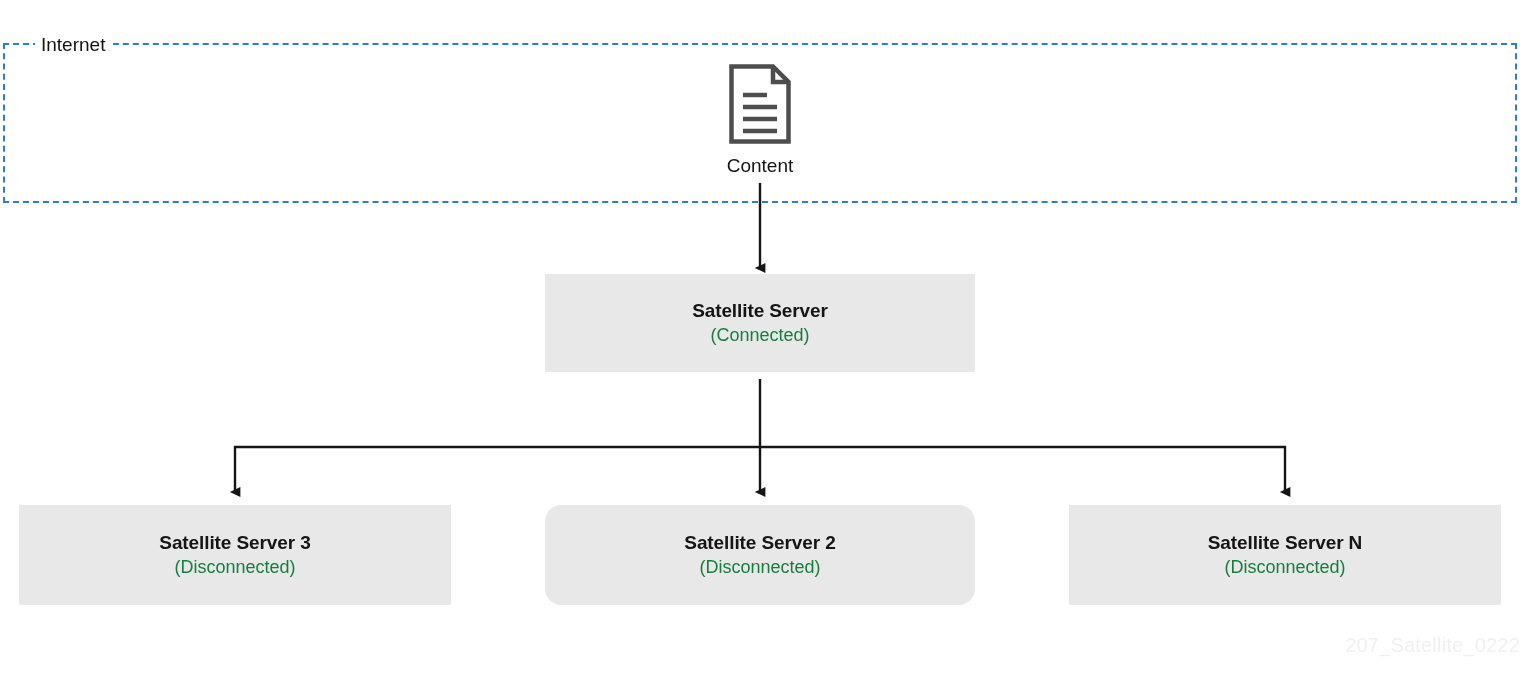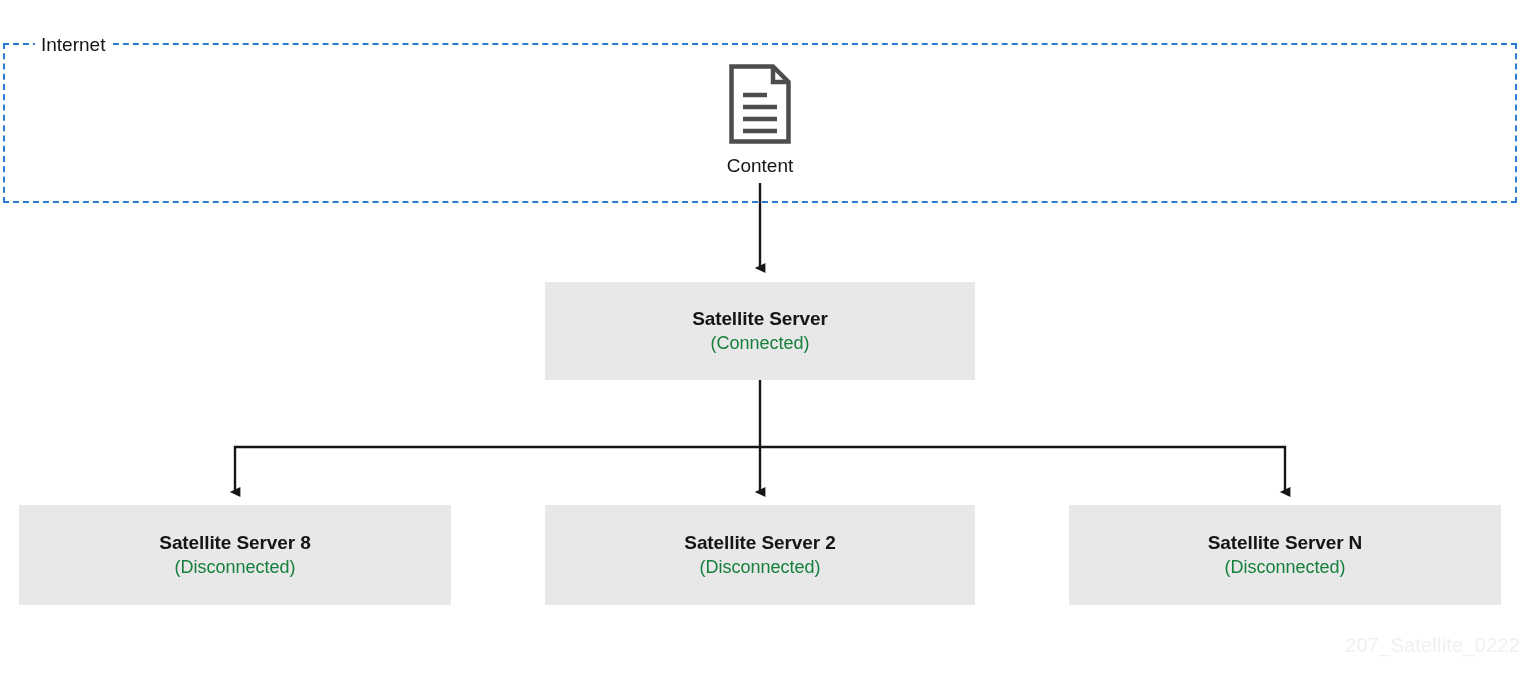--- a/index.html
+++ b/index.html
@@ -69,35 +69,36 @@
     letter-spacing: -0.1px;
   }
   .node-status {
     font-size: 18px;
     font-weight: 400;
     line-height: 25px;
     color: #15803d;
   }
   #box-satellite-main {
     left: 545px;
-    top: 282px;
+    top: 274px;
     width: 430px;
     height: 98px;
   }
   #box-satellite-1 {
     left: 19px;
     top: 505px;
     width: 432px;
     height: 100px;
   }
   #box-satellite-2 {
     left: 545px;
     top: 505px;
     width: 430px;
     height: 100px;
+    border-radius: 16px;
   }
   #box-satellite-n {
     left: 1069px;
     top: 505px;
     width: 432px;
     height: 100px;
   }
   
   #content-group {
     position: absolute;
@@ -182,21 +183,21 @@
 
     <line x1="1285" y1="446" x2="1285" y2="492" stroke="#151515" stroke-width="2.4" marker-end="url(#arrowhead)"></line>
   </svg>
 
   <div class="node-box" id="box-satellite-main">
     <span class="node-title">Satellite Server</span>
     <span class="node-status">(Connected)</span>
   </div>
 
   <div class="node-box" id="box-satellite-1">
-    <span class="node-title">Satellite Server 8</span>
+    <span class="node-title">Satellite Server 3</span>
     <span class="node-status">(Disconnected)</span>
   </div>
 
   <div class="node-box" id="box-satellite-2">
     <span class="node-title">Satellite Server 2</span>
     <span class="node-status">(Disconnected)</span>
   </div>
 
   <div class="node-box" id="box-satellite-n">
     <span class="node-title">Satellite Server N</span>

